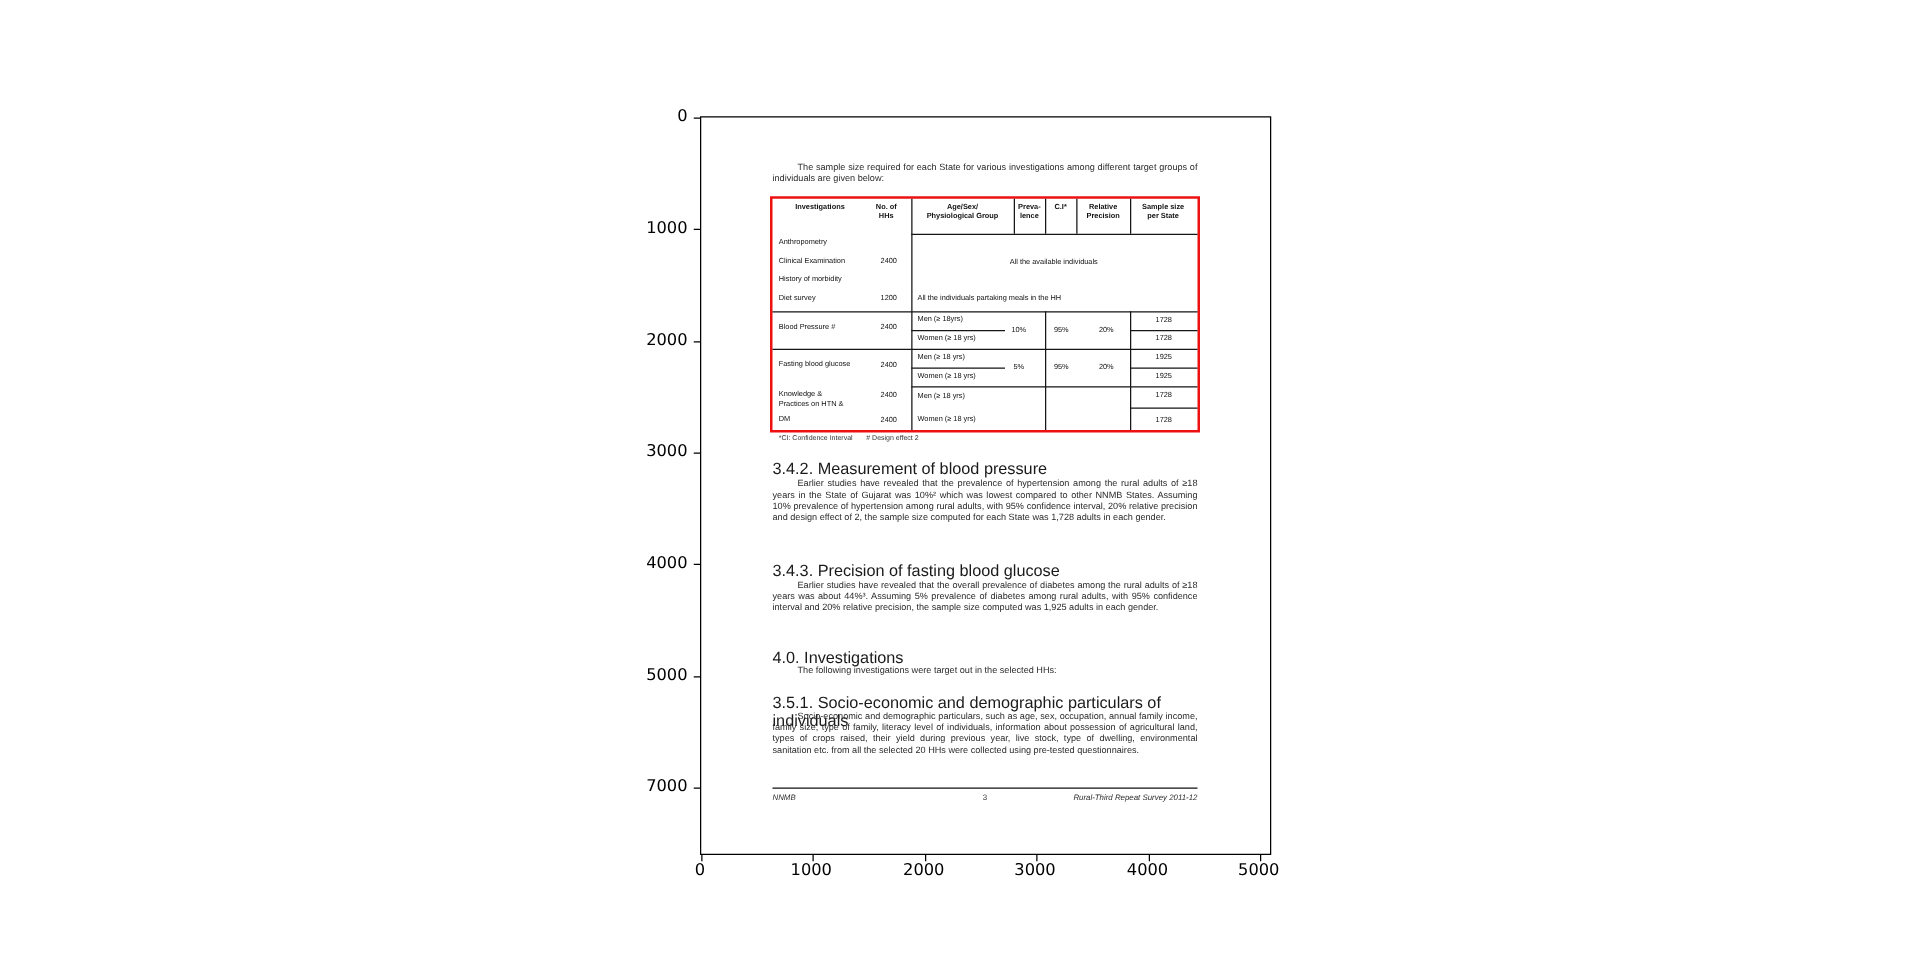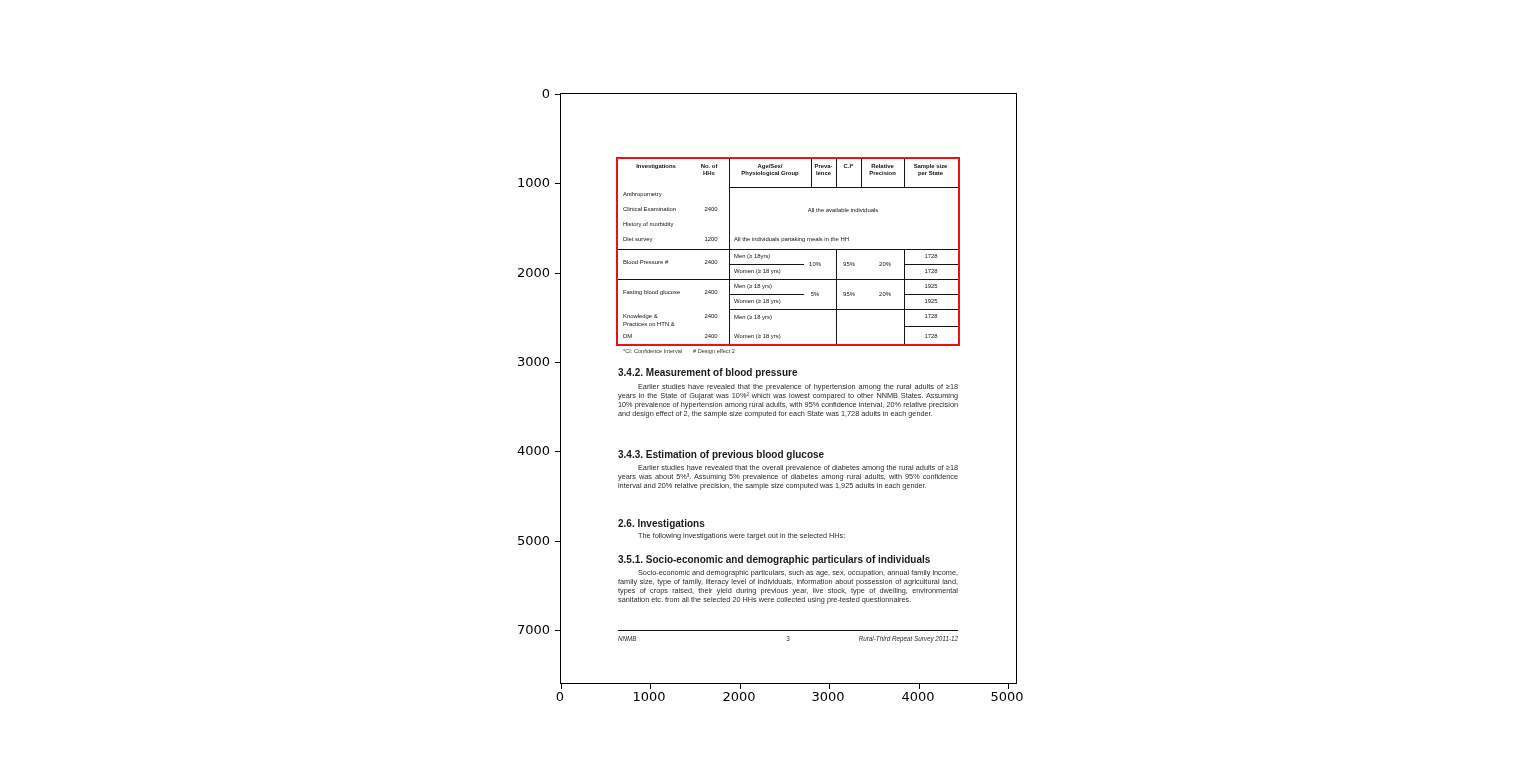--- a/index.html
+++ b/index.html
@@ -8,21 +8,21 @@
   .axes{position:absolute;left:560px;top:93px;width:455px;height:589px;
         border:1px solid #000;box-sizing:content-box;background:#fff;}
   .ticklabel{position:absolute;font-size:13px;color:#000;}
   .ytl{width:55px;text-align:right;}
   .xtl{width:60px;text-align:center;}
   .tick{position:absolute;background:#000;}
   .doc{position:absolute;left:0;top:0;width:455px;height:589px;
        font-family:"Liberation Sans",sans-serif;color:#222;}
   .para{position:absolute;left:57px;width:340px;font-size:7.3px;line-height:8.9px;
         text-align:justify;text-align-last:left;text-indent:20px;color:#2b2b2b;}
-  .head{position:absolute;left:57px;width:340px;font-size:10px;font-weight:bold;color:#1a1a1a;}
+  .head{position:absolute;left:57px;width:340px;font-size:13px;font-weight:normal;color:#1a1a1a;}
   .tbl{position:absolute;left:55px;top:63px;width:344px;height:189px;box-sizing:border-box;
        border:2px solid #ee1111;background:#fff;}
   .ln{position:absolute;background:#151515;}
   .tc{position:absolute;font-size:5.9px;line-height:1.25;color:#111;white-space:nowrap;}
   .tch{font-weight:bold;text-align:center;white-space:pre-line;}
   .ctr{transform:translate(-50%,-50%);}
   .fnote{position:absolute;font-size:5.6px;color:#333;}
   .frule{position:absolute;left:57px;width:340px;height:1px;background:#111;}
   .frow{position:absolute;left:57px;width:340px;font-size:6.3px;color:#2b2b2b;}
   .it{font-style:italic;}
@@ -58,20 +58,21 @@
     <div class="tick" style="left:-6px;top:536px;width:5px;height:1px;"></div>
     <div class="tick" style="left:0;bottom:-6px;width:1px;height:5px;"></div>
     <div class="tick" style="left:89px;bottom:-6px;width:1px;height:5px;"></div>
     <div class="tick" style="left:179px;bottom:-6px;width:1px;height:5px;"></div>
     <div class="tick" style="left:268px;bottom:-6px;width:1px;height:5px;"></div>
     <div class="tick" style="left:358px;bottom:-6px;width:1px;height:5px;"></div>
     <div class="tick" style="left:447px;bottom:-6px;width:1px;height:5px;"></div>
 
     <div class="doc">
 
+      <div class="para" style="top:36px;">The sample size required for each State for various investigations among different target groups of individuals are given below:</div>
 
       <div class="tbl">
 
         <div class="ln" style="left:111px;top:0;width:1px;height:185px;"></div>
         <div class="ln" style="left:218px;top:0;width:1px;height:28px;"></div>
         <div class="ln" style="left:218px;top:90px;width:1px;height:95px;"></div>
         <div class="ln" style="left:286px;top:0;width:1px;height:28px;"></div>
         <div class="ln" style="left:286px;top:90px;width:1px;height:95px;"></div>
         <div class="ln" style="left:193px;top:0;width:1px;height:28px;"></div>
         <div class="ln" style="left:243px;top:0;width:1px;height:28px;"></div>
@@ -138,24 +139,24 @@
         <div class="tc ctr" style="left:313px;top:158px;">1728</div>
         <div class="tc ctr" style="left:313px;top:178px;">1728</div>
       </div>
 
       <div class="fnote" style="left:62px;top:254px;">*CI: Confidence Interval</div>
       <div class="fnote" style="left:132px;top:254px;"># Design effect 2</div>
 
       <div class="head" style="top:273px;">3.4.2. Measurement of blood pressure</div>
       <div class="para" style="top:289px;">Earlier studies have revealed that the prevalence of hypertension among the rural adults of ≥18 years in the State of Gujarat was 10%² which was lowest compared to other NNMB States. Assuming 10% prevalence of hypertension among rural adults, with 95% confidence interval, 20% relative precision and design effect of 2, the sample size computed for each State was 1,728 adults in each gender.</div>
 
-      <div class="head" style="top:355px;">3.4.3. Estimation of previous blood glucose</div>
-      <div class="para" style="top:370px;">Earlier studies have revealed that the overall prevalence of diabetes among the rural adults of ≥18 years was about 5%³. Assuming 5% prevalence of diabetes among rural adults, with 95% confidence interval and 20% relative precision, the sample size computed was 1,925 adults in each gender.</div>
+      <div class="head" style="top:355px;">3.4.3. Precision of fasting blood glucose</div>
+      <div class="para" style="top:370px;">Earlier studies have revealed that the overall prevalence of diabetes among the rural adults of ≥18 years was about 44%³. Assuming 5% prevalence of diabetes among rural adults, with 95% confidence interval and 20% relative precision, the sample size computed was 1,925 adults in each gender.</div>
 
-      <div class="head" style="top:424px;">2.6. Investigations</div>
+      <div class="head" style="top:424px;">4.0. Investigations</div>
       <div class="para" style="top:438px;text-align:left;">The following investigations were target out in the selected HHs:</div>
 
       <div class="head" style="top:460px;">3.5.1. Socio-economic and demographic particulars of individuals</div>
       <div class="para" style="top:475px;">Socio-economic and demographic particulars, such as age, sex, occupation, annual family income, family size, type of family, literacy level of individuals, information about possession of agricultural land, types of crops raised, their yield during previous year, live stock, type of dwelling, environmental sanitation etc. from all the selected 20 HHs were collected using pre-tested questionnaires.</div>
 
       <div class="frule" style="top:536px;"></div>
       <div class="frow it" style="top:541px;text-align:left;">NNMB</div>
       <div class="frow" style="top:541px;text-align:center;">3</div>
       <div class="frow it" style="top:541px;text-align:right;">Rural-Third Repeat Survey 2011-12</div>
 

